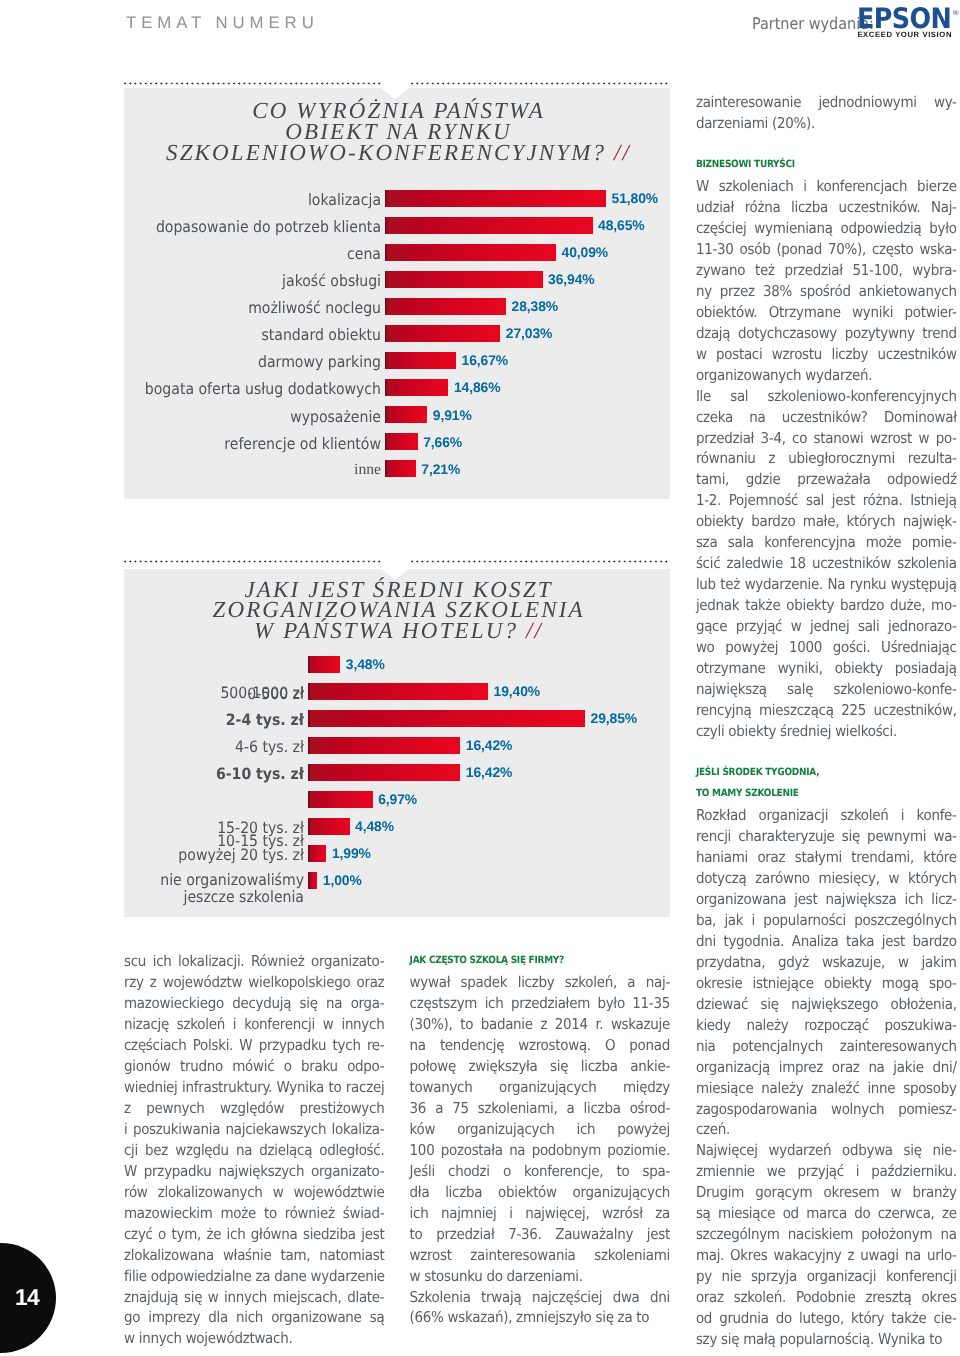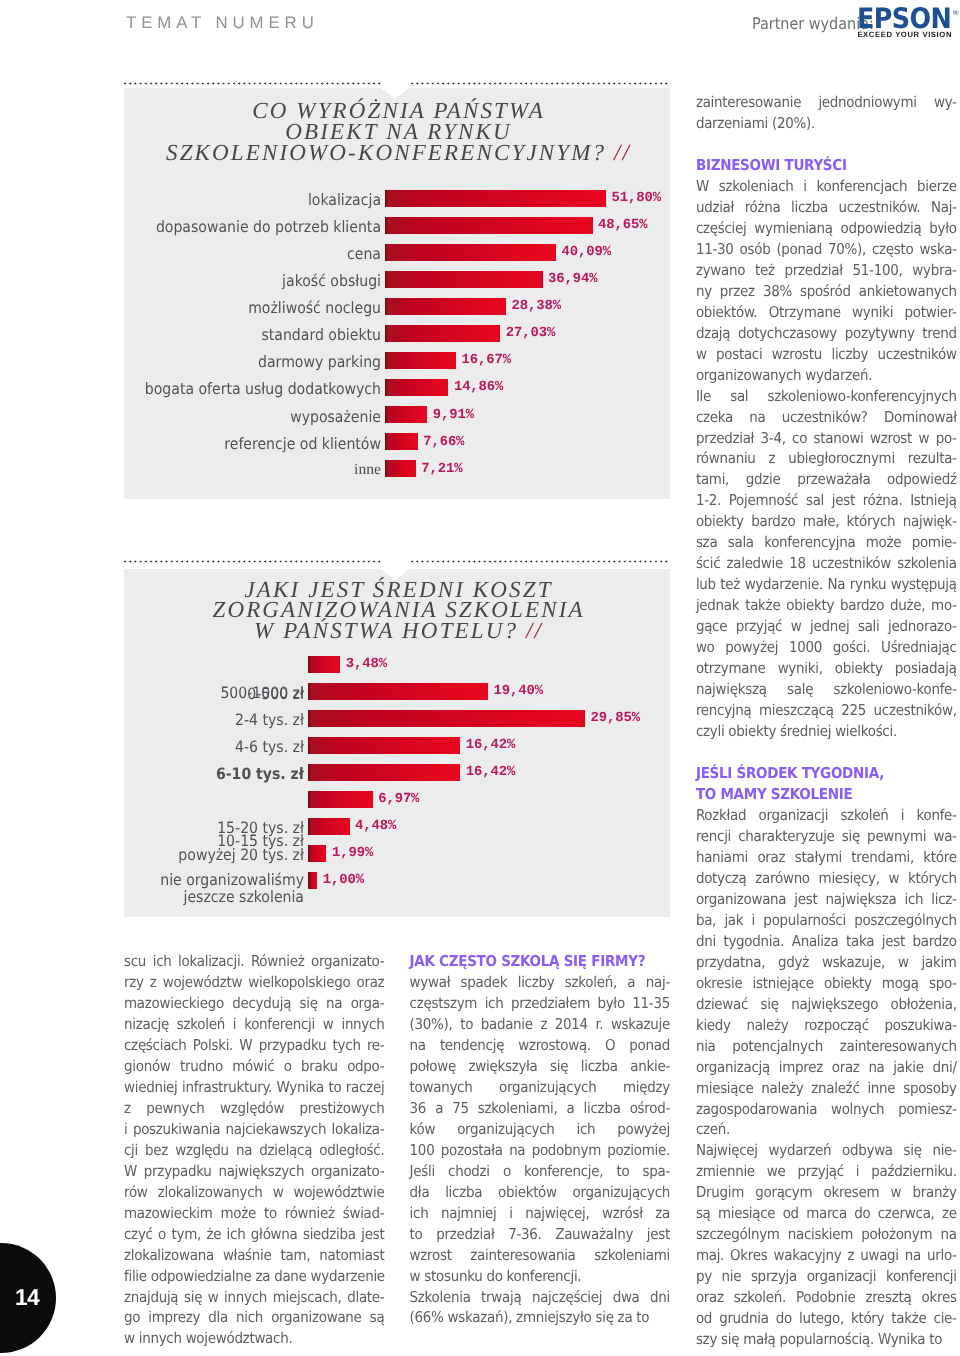--- a/index.html
+++ b/index.html
@@ -31,28 +31,28 @@
 
   
   .ctitle{position:absolute;font-family:"Liberation Serif",serif;font-style:italic;font-weight:400;
           color:#44484d;letter-spacing:2.15px;font-size:23px;line-height:20.75px;text-align:center;
           text-indent:2.15px;}
   .ctitle .sl{color:#9e2133;}
   .rlabel{position:absolute;text-align:right;color:#4e5257;font-size:15.65px;white-space:nowrap;
           font-family:"DejaVu Sans",sans-serif;font-stretch:condensed;}
   .rlabel.two{line-height:16.5px;}
   .bar{position:absolute;}
-  .rval{position:absolute;font-weight:700;color:#be185d;font-size:13.9px;line-height:13.9px;white-space:nowrap;
-        font-family:Liberation Mono, monospace;font-stretch:condensed;letter-spacing:-0.1px;}
+  .rval{position:absolute;font-weight:700;color:#0369a1;font-size:13.9px;line-height:13.9px;white-space:nowrap;
+        font-family:Liberation Sans, sans-serif;font-stretch:condensed;letter-spacing:-0.1px;}
 
   
   .col{position:absolute;color:#5c6064;font-family:"DejaVu Sans",sans-serif;font-stretch:condensed;
        font-size:14.95px;letter-spacing:-0.28px;}
   .col p, .col h3{margin:0;}
-  .col h3{font-weight:700;color:#8b5cf6;font-size:15px;}
+  .col h3{font-weight:700;color:#15803d;font-size:10px;}
   .col h3 .ln{text-align:left;text-align-last:left;white-space:nowrap;}
   .col .ln{display:block;text-align:justify;text-align-last:justify;height:20.97px;line-height:20.97px;
            white-space:pre;}
   .col .ln.last{text-align-last:left;white-space:normal;}
   .col .gap{height:20.97px;}
 
   
   .pagenum{position:absolute;border-radius:50%;background:#0c0c0c;}
   .pagenum span{position:absolute;color:#ffffff;font-family:"Liberation Sans",sans-serif;
                 font-weight:700;font-size:22.8px;line-height:22.8px;letter-spacing:-0.8px;}
@@ -150,21 +150,21 @@
       <div class="rlabel" style="right:656px;top:656.30px;">
         <span style="display:block;margin-top:28px;">0-500 zł</span>
       </div>
       <div class="bar" style="left:308px;top:656.00px;width:32.29px;height:16.8px;background:linear-gradient(90deg,#63091a 0px,#8d0c1e 1.6px,#a90e20 3.2px,#bb0320 18%,#cf041f 48%,#e0051f 80%,#e8061f 100%);"></div>
       <div class="rval" style="left:345.79px;top:658.30px;">3,48%</div>
       <div class="rlabel" style="right:656px;top:683.28px;">
         <span style="display:block;">500-1000 zł</span>
       </div>
       <div class="bar" style="left:308px;top:682.98px;width:180.03px;height:16.8px;background:linear-gradient(90deg,#63091a 0px,#8d0c1e 1.6px,#a90e20 3.2px,#bb0320 18%,#cf041f 48%,#e0051f 80%,#e8061f 100%);"></div>
       <div class="rval" style="left:493.53px;top:685.28px;">19,40%</div>
-      <div class="rlabel" style="right:656px;top:710.26px;">
+      <div class="rlabel" style="right:656px;top:710.26px;font-weight:bold;">
         <span style="display:block;">2-4 tys. zł</span>
       </div>
       <div class="bar" style="left:308px;top:709.96px;width:277.00px;height:16.8px;background:linear-gradient(90deg,#63091a 0px,#8d0c1e 1.6px,#a90e20 3.2px,#bb0320 18%,#cf041f 48%,#e0051f 80%,#e8061f 100%);"></div>
       <div class="rval" style="left:590.50px;top:712.26px;">29,85%</div>
       <div class="rlabel" style="right:656px;top:737.24px;">
         <span style="display:block;">4-6 tys. zł</span>
       </div>
       <div class="bar" style="left:308px;top:736.94px;width:152.37px;height:16.8px;background:linear-gradient(90deg,#63091a 0px,#8d0c1e 1.6px,#a90e20 3.2px,#bb0320 18%,#cf041f 48%,#e0051f 80%,#e8061f 100%);"></div>
       <div class="rval" style="left:465.87px;top:739.24px;">16,42%</div>
       <div class="rlabel" style="right:656px;top:764.22px;">
@@ -230,21 +230,21 @@
         <span class="ln">połowę zwiększyła się liczba ankie-</span>
         <span class="ln">towanych organizujących między</span>
         <span class="ln">36 a 75 szkoleniami, a liczba ośrod-</span>
         <span class="ln">ków organizujących ich powyżej</span>
         <span class="ln">100 pozostała na podobnym poziomie.</span>
         <span class="ln">Jeśli chodzi o konferencje, to spa-</span>
         <span class="ln">dła liczba obiektów organizujących</span>
         <span class="ln">ich najmniej i najwięcej, wzrósł za</span>
         <span class="ln">to przedział 7-36. Zauważalny jest</span>
         <span class="ln">wzrost zainteresowania szkoleniami</span>
-        <span class="ln last">w stosunku do konferencji.</span>
+        <span class="ln last">w stosunku do darzeniami.</span>
       </p>
       <p>
         <span class="ln">Szkolenia trwają najczęściej dwa dni</span>
         <span class="ln last">(66% wskazań), zmniejszyło się za to</span>
       </p>
     </div>
   <div class="col" id="col3" style="left:695.9px;top:92px;width:260.8px;">
       <p>
         <span class="ln">zainteresowanie jednodniowymi wy-</span>
         <span class="ln last">darzeniami (20%).</span>

